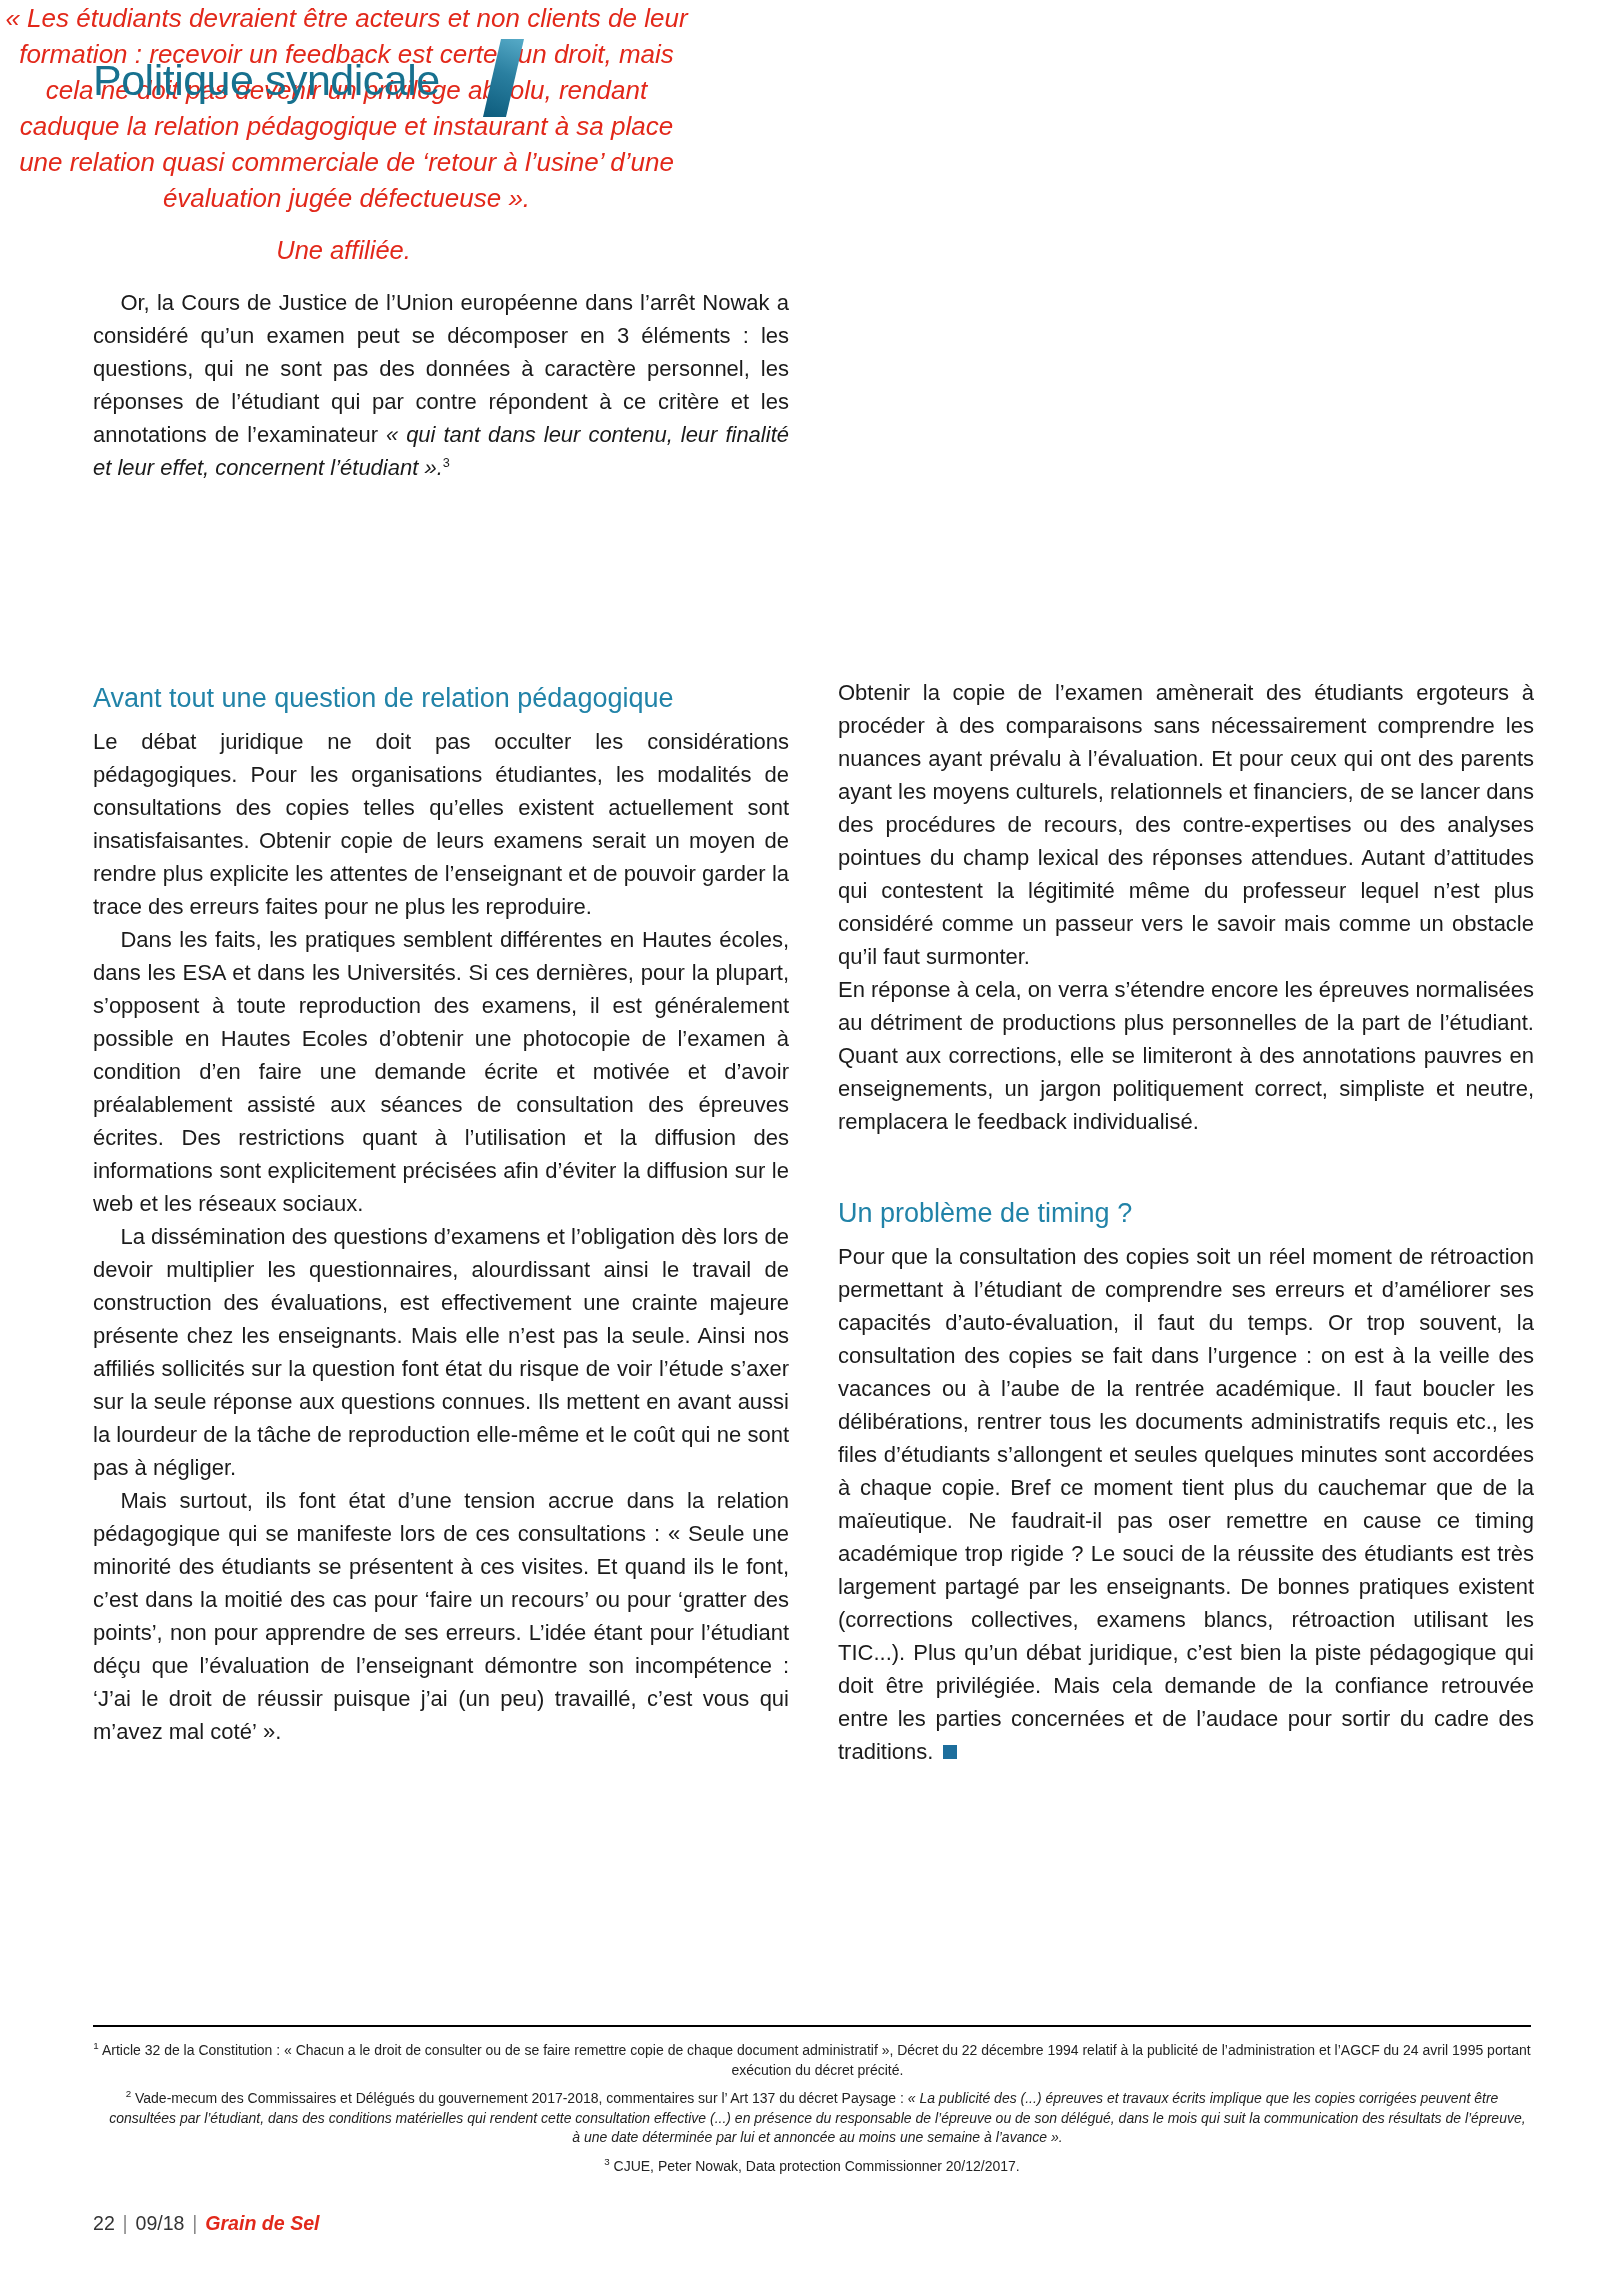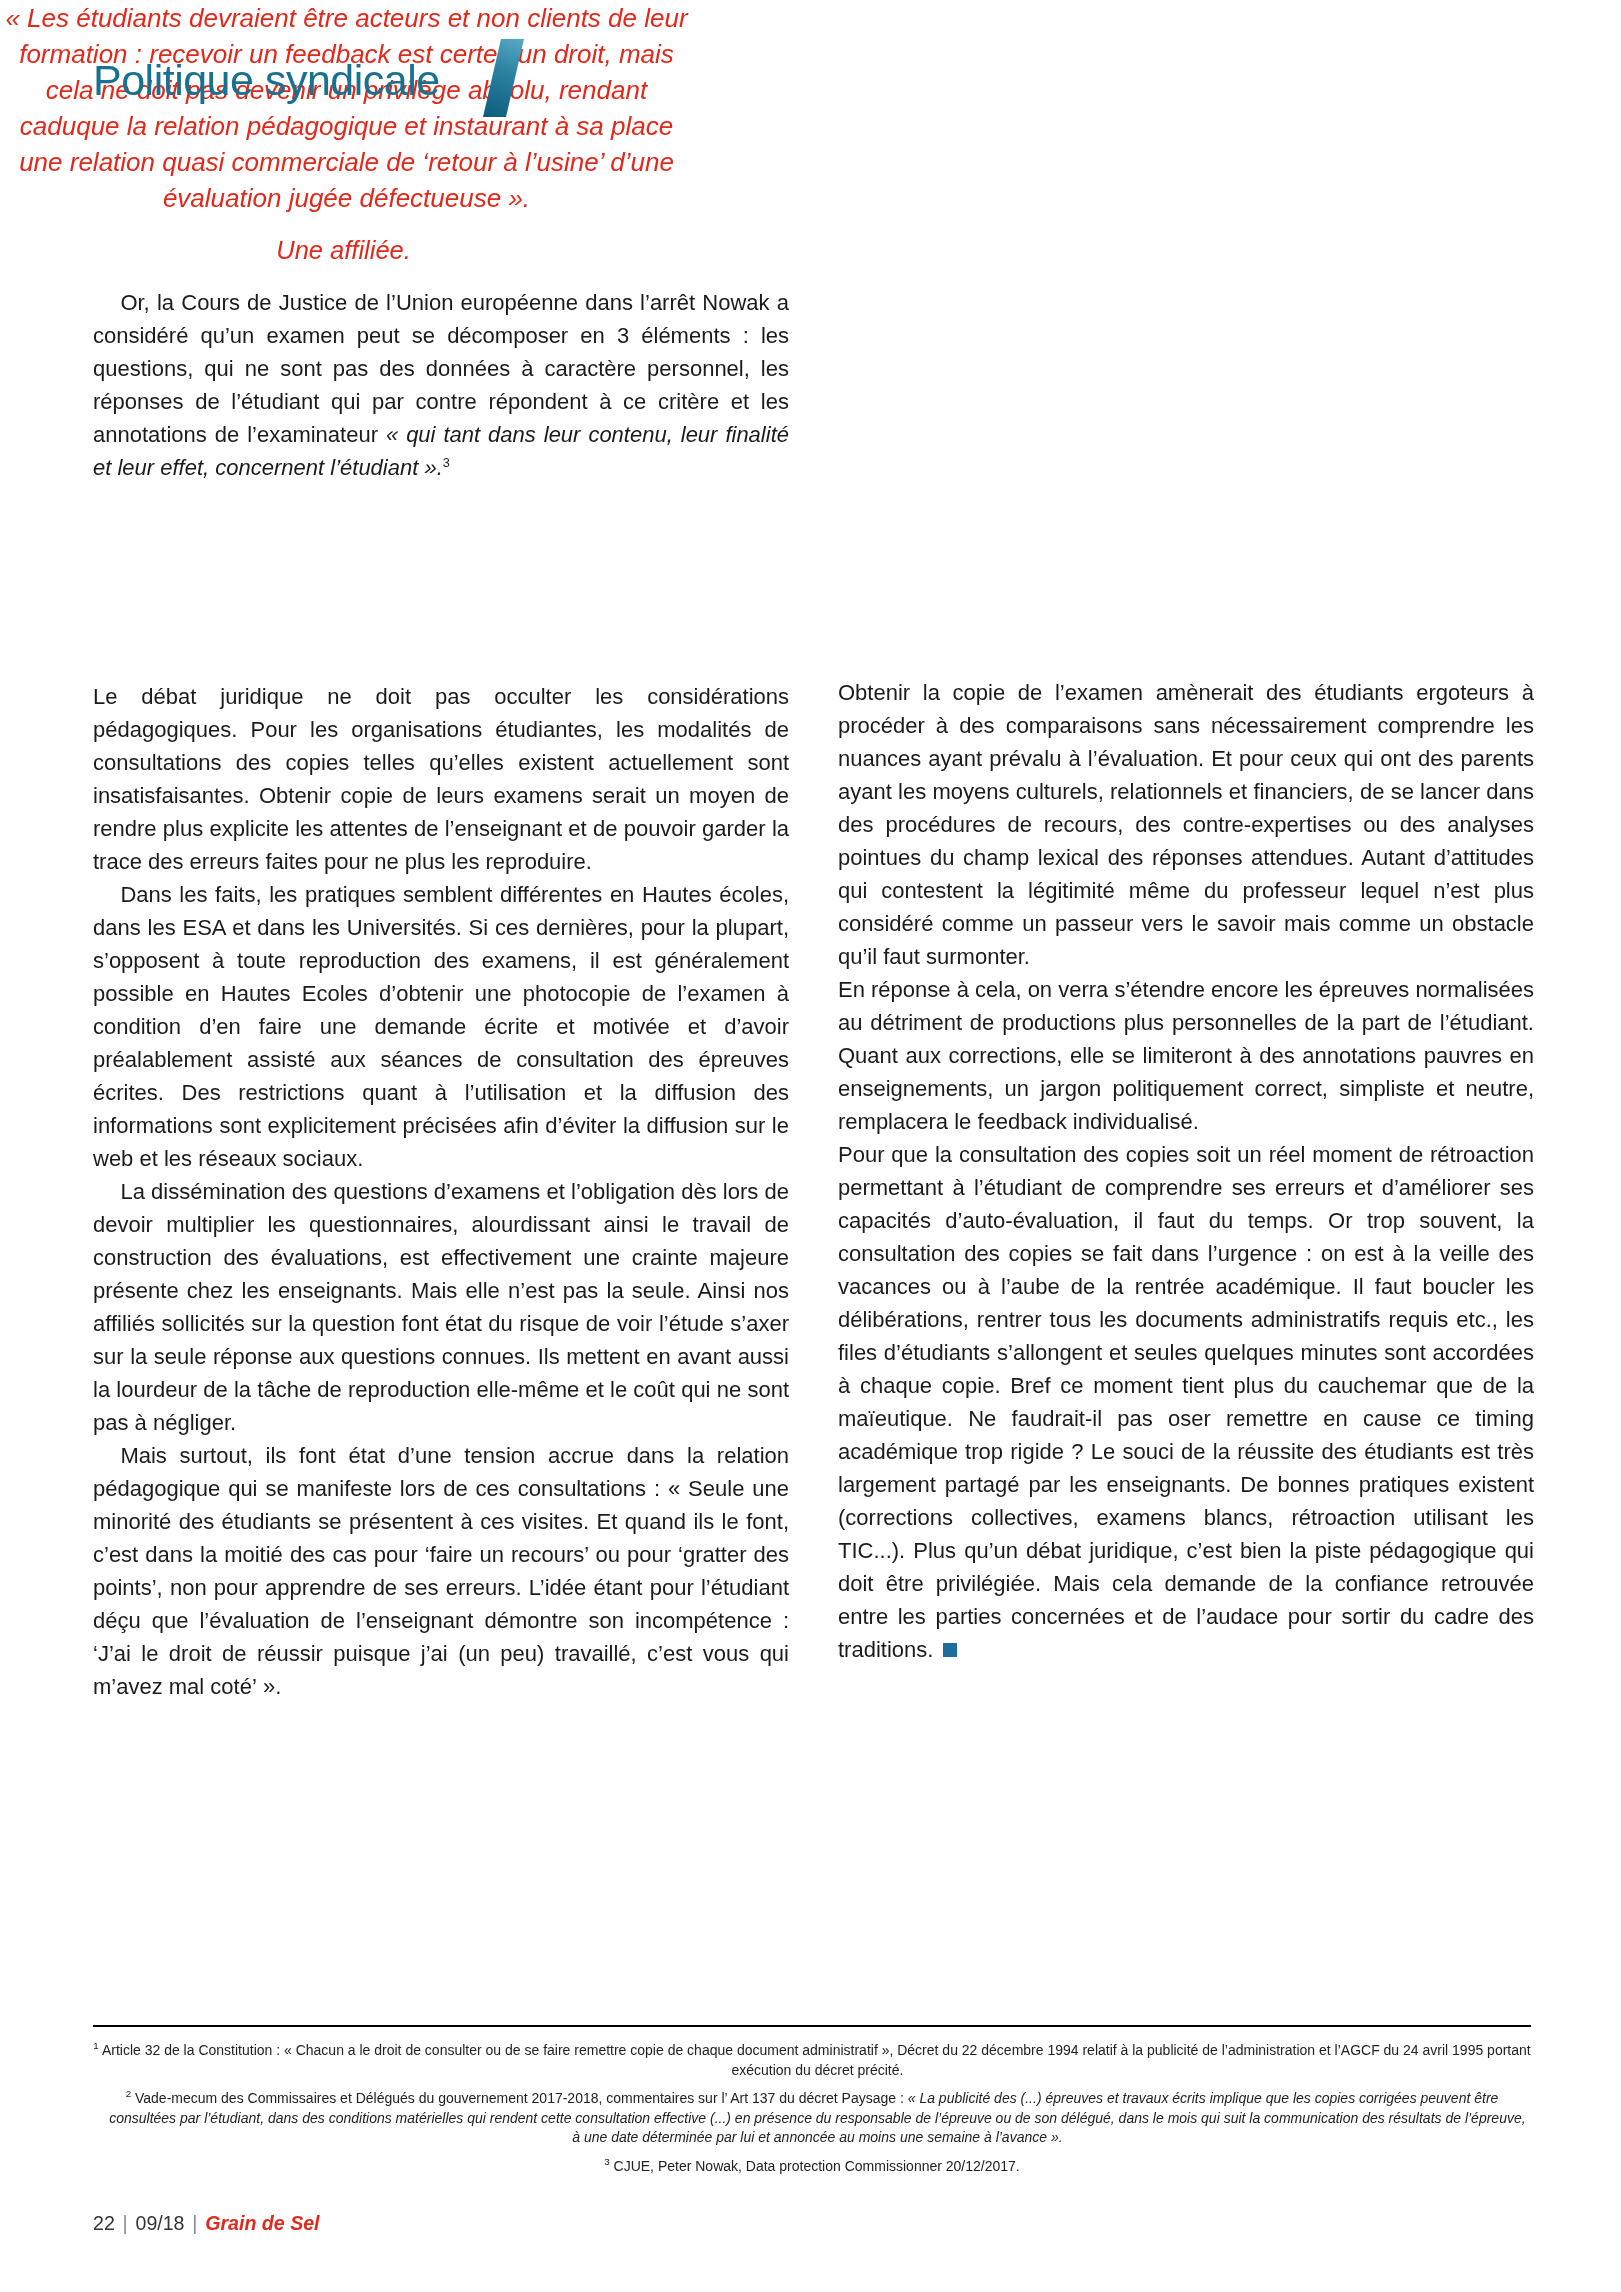--- a/index.html
+++ b/index.html
@@ -77,34 +77,36 @@
   <div class="masthead">
     <div class="masthead-title">Politique syndicale</div>
   </div>
   <div class="masthead-slash"></div>
 
   <div class="col left-intro">
     <p class="indent"><span>Or, la Cours de Justice de l’Union européenne dans l’arrêt Nowak a considéré qu’un examen peut se décomposer en 3 éléments&nbsp;: les questions, qui ne sont pas des données à caractère personnel, les réponses de l’étudiant qui par contre répondent à ce critère et les annotations de l’examinateur </span><span class="ital">«&nbsp;qui tant dans leur contenu, leur finalité et leur effet, concernent l’étudiant&nbsp;».</span><sup class="fnref">3</sup></p>
   </div>
 
   <div class="col left-main">
+    <h2 class="section-heading">Avant tout une question de relation pédagogique</h2>
     <p>Le débat juridique ne doit pas occulter les considérations pédagogiques. Pour les organisations étudiantes, les modalités de consultations des copies telles qu’elles existent actuellement sont insatisfaisantes. Obtenir copie de leurs examens serait un moyen de rendre plus explicite les attentes de l’enseignant et de pouvoir garder la trace des erreurs faites pour ne plus les reproduire.</p>
     <p class="indent">Dans les faits, les pratiques semblent différentes en Hautes écoles, dans les ESA et dans les Universités. Si ces dernières, pour la plupart, s’opposent à toute reproduction des examens, il est généralement possible en Hautes Ecoles d’obtenir une photocopie de l’examen à condition d’en faire une demande écrite et motivée et d’avoir préalablement assisté aux séances de consultation des épreuves écrites. Des restrictions quant à l’utilisation et la diffusion des informations sont explicitement précisées afin d’éviter la diffusion sur le web et les réseaux sociaux.</p>
     <p class="indent">La dissémination des questions d’examens et l’obligation dès lors de devoir multiplier les questionnaires, alourdissant ainsi le travail de construction des évaluations, est effectivement une crainte majeure présente chez les enseignants. Mais elle n’est pas la seule. Ainsi nos affiliés sollicités sur la question font état du risque de voir l’étude s’axer sur la seule réponse aux questions connues. Ils mettent en avant aussi la lourdeur de la tâche de reproduction elle-même et le coût qui ne sont pas à négliger.</p>
     <p class="indent">Mais surtout, ils font état d’une tension accrue dans la relation pédagogique qui se manifeste lors de ces consultations&nbsp;: «&nbsp;Seule une minorité des étudiants se présentent à ces visites. Et quand ils le font, c’est dans la moitié des cas pour ‘faire un recours’ ou pour ‘gratter des points’, non pour apprendre de ses erreurs. L’idée étant pour l’étudiant déçu que l’évaluation de l’enseignant démontre son incompétence&nbsp;: ‘J’ai le droit de réussir puisque j’ai (un peu) travaillé, c’est vous qui m’avez mal coté’&nbsp;».</p>
   </div>
 
   <div class="right-quote">
     <p class="pullquote">«&nbsp;Les étudiants devraient être acteurs et non clients de leur formation&nbsp;: recevoir un feedback est certes un droit, mais cela ne doit pas devenir un privilège absolu, rendant caduque la relation pédagogique et instaurant à sa place une relation quasi commerciale de ‘retour à l’usine’ d’une évaluation jugée défectueuse&nbsp;».</p>
     <p class="attribution">Une affiliée.</p>
   </div>
 
   <div class="col right-main">
     <p>Obtenir la copie de l’examen amènerait des étudiants ergoteurs à procéder à des comparaisons sans nécessairement comprendre les nuances ayant prévalu à l’évaluation. Et pour ceux qui ont des parents ayant les moyens culturels, relationnels et financiers, de se lancer dans des procédures de recours, des contre-expertises ou des analyses pointues du champ lexical des réponses attendues. Autant d’attitudes qui contestent la légitimité même du professeur lequel n’est plus considéré comme un passeur vers le savoir mais comme un obstacle qu’il faut surmonter.</p>
     <p>En réponse à cela, on verra s’étendre encore les épreuves normalisées au détriment de productions plus personnelles de la part de l’étudiant. Quant aux corrections, elle se limiteront à des annotations pauvres en enseignements, un jargon politiquement correct, simpliste et neutre, remplacera le feedback individualisé.</p>
+    <h2 class="section-heading">Un problème de timing&nbsp;?</h2>
     <p><span>Pour que la consultation des copies soit un réel moment de rétroaction permettant à l’étudiant de comprendre ses erreurs et d’améliorer ses capacités d’auto-évaluation, il faut du temps. Or trop souvent, la consultation des copies se fait dans l’urgence&nbsp;: on est à la veille des vacances ou à l’aube de la rentrée académique. Il faut boucler les délibérations, rentrer tous les documents administratifs requis etc., les files d’étudiants s’allongent et seules quelques minutes sont accordées à chaque copie. Bref ce moment tient plus du cauchemar que de la maïeutique. Ne faudrait-il pas oser remettre en cause ce timing académique trop rigide&nbsp;? Le souci de la réussite des étudiants est très largement partagé par les enseignants. De bonnes pratiques existent (corrections collectives, examens blancs, rétroaction utilisant les TIC...). Plus qu’un débat juridique, c’est bien la piste pédagogique qui doit être privilégiée. Mais cela demande de la confiance retrouvée entre les parties concernées et de l’audace pour sortir du cadre des traditions.</span><span class="end-square"></span></p>
   </div>
 
   <div class="fn-divider"></div>
   <div class="footnotes">
     <p class="fn"><sup>1</sup> <span>Article 32 de la Constitution&nbsp;: «&nbsp;Chacun a le droit de consulter ou de se faire remettre copie de chaque document administratif&nbsp;», Décret du 22 décembre 1994 relatif à la publicité de l’administration et l’AGCF du 24 avril 1995 portant exécution du décret précité.</span><span class="ital"></span></p>
     <p class="fn"><sup>2</sup> <span>Vade-mecum des Commissaires et Délégués du gouvernement 2017-2018, commentaires sur l’ Art 137 du décret Paysage&nbsp;: </span><span class="ital">«&nbsp;La publicité des (...) épreuves et travaux écrits implique que les copies corrigées peuvent être consultées par l’étudiant, dans des conditions matérielles qui rendent cette consultation effective (...) en présence du responsable de l’épreuve ou de son délégué, dans le mois qui suit la communication des résultats de l’épreuve, à une date déterminée par lui et annoncée au moins une semaine à l’avance&nbsp;».</span></p>
     <p class="fn"><sup>3</sup> <span>CJUE, Peter Nowak, Data protection Commissionner 20/12/2017.</span><span class="ital"></span></p>
   </div>
 

